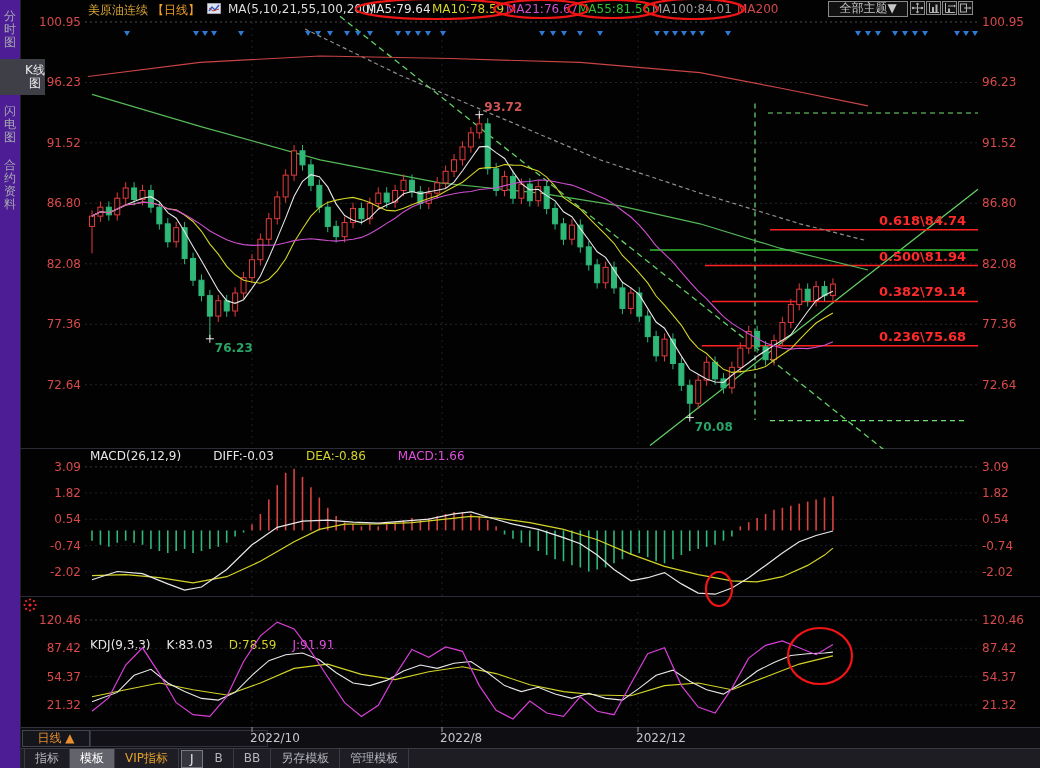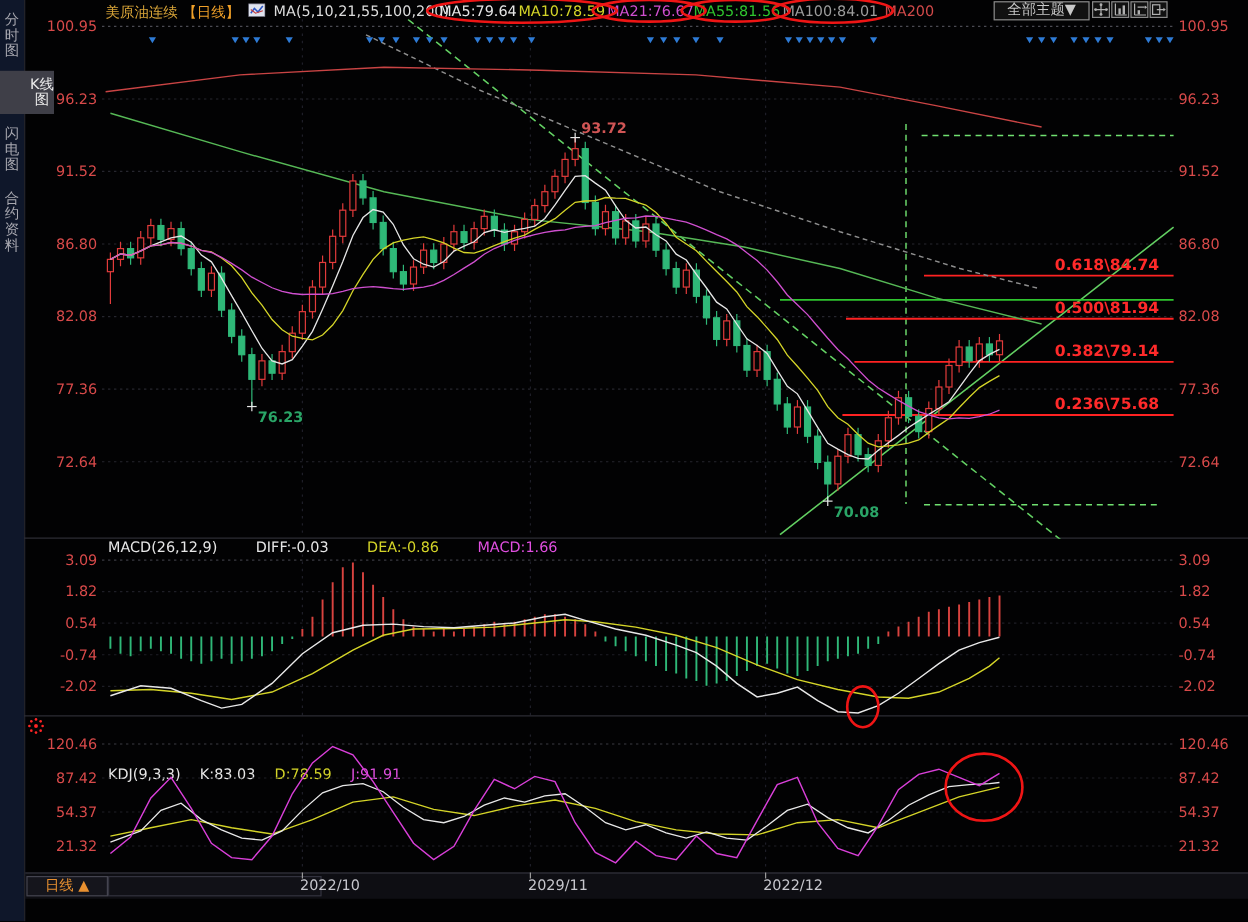--- a/index.html
+++ b/index.html
@@ -1,19 +1,19 @@
 <!DOCTYPE html>
 <html><head>
 <meta charset="utf-8">
 <style>
   html,body{margin:0;padding:0;background:#000;}
   #app{position:relative;width:1040px;height:768px;overflow:hidden;background:#020203;
        font-family:"DejaVu Sans",sans-serif;font-size:12px;color:#ccc;}
   
-  .sidebar{position:absolute;left:0;top:0;width:20px;height:768px;background:#0f172a;border-right:1px solid #222228;z-index:3;}
+  .sidebar{position:absolute;left:0;top:0;width:20px;height:768px;background:#4c1d95;border-right:1px solid #222228;z-index:3;}
   .side-item{width:20px;margin-top:5px;padding:5px 0;color:#a8a8b0;font-size:12px;line-height:13px;
              text-align:center;word-break:break-all;cursor:pointer;}
   .side-item.sel{background:#3f3f48;color:#ececec;padding-left:25px;}
   
   .hdr{position:absolute;top:0;left:0;width:1040px;height:17px;z-index:2;}
   .hspan{position:absolute;top:2px;white-space:nowrap;}
   .sym{color:#d8a438;}
   .ptag{color:#f0a028;}
   .formula{color:#dcdcdc;}
   .theme-btn{position:absolute;left:828px;top:1px;width:78px;height:14px;border:1px solid #8a8a8a;
@@ -127,24 +127,34 @@
     <span class="wht">KDJ(9,3,3)</span>
     <span class="wht">K:83.03</span>
     <span class="yel">D:78.59</span>
     <span class="mag">J:91.91</span>
   </div>
 
   <div class="datebar">
     <div class="period-box">日线 ▲</div>
     <div class="thumb"></div>
     <span class="date-label" style="left: 230px;">2022/10</span>
-    <span class="date-label" style="left: 420px;">2029/11</span>
+    <span class="date-label" style="left: 420px;">2022/8</span>
     <span class="date-label" style="left: 616px;">2022/12</span>
   </div>
 
+  <div class="tabbar">
+    <div class="tab">指标</div>
+    <div class="tab selected">模板</div>
+    <div class="tab vip">VIP指标</div>
+    <div class="tab raised">J</div>
+    <div class="tab">B</div>
+    <div class="tab">BB</div>
+    <div class="tab">另存模板</div>
+    <div class="tab">管理模板</div>
+  </div>
 
   <div class="plot-hit"></div>
 
   <svg id="chart-svg" width="1040" height="768">
       <defs>
         <clipPath id="cmain">
           <rect x="84" y="16" width="895" height="433"></rect>
         </clipPath>
         <clipPath id="cmacd">
           <rect x="84" y="460" width="895" height="138"></rect>

